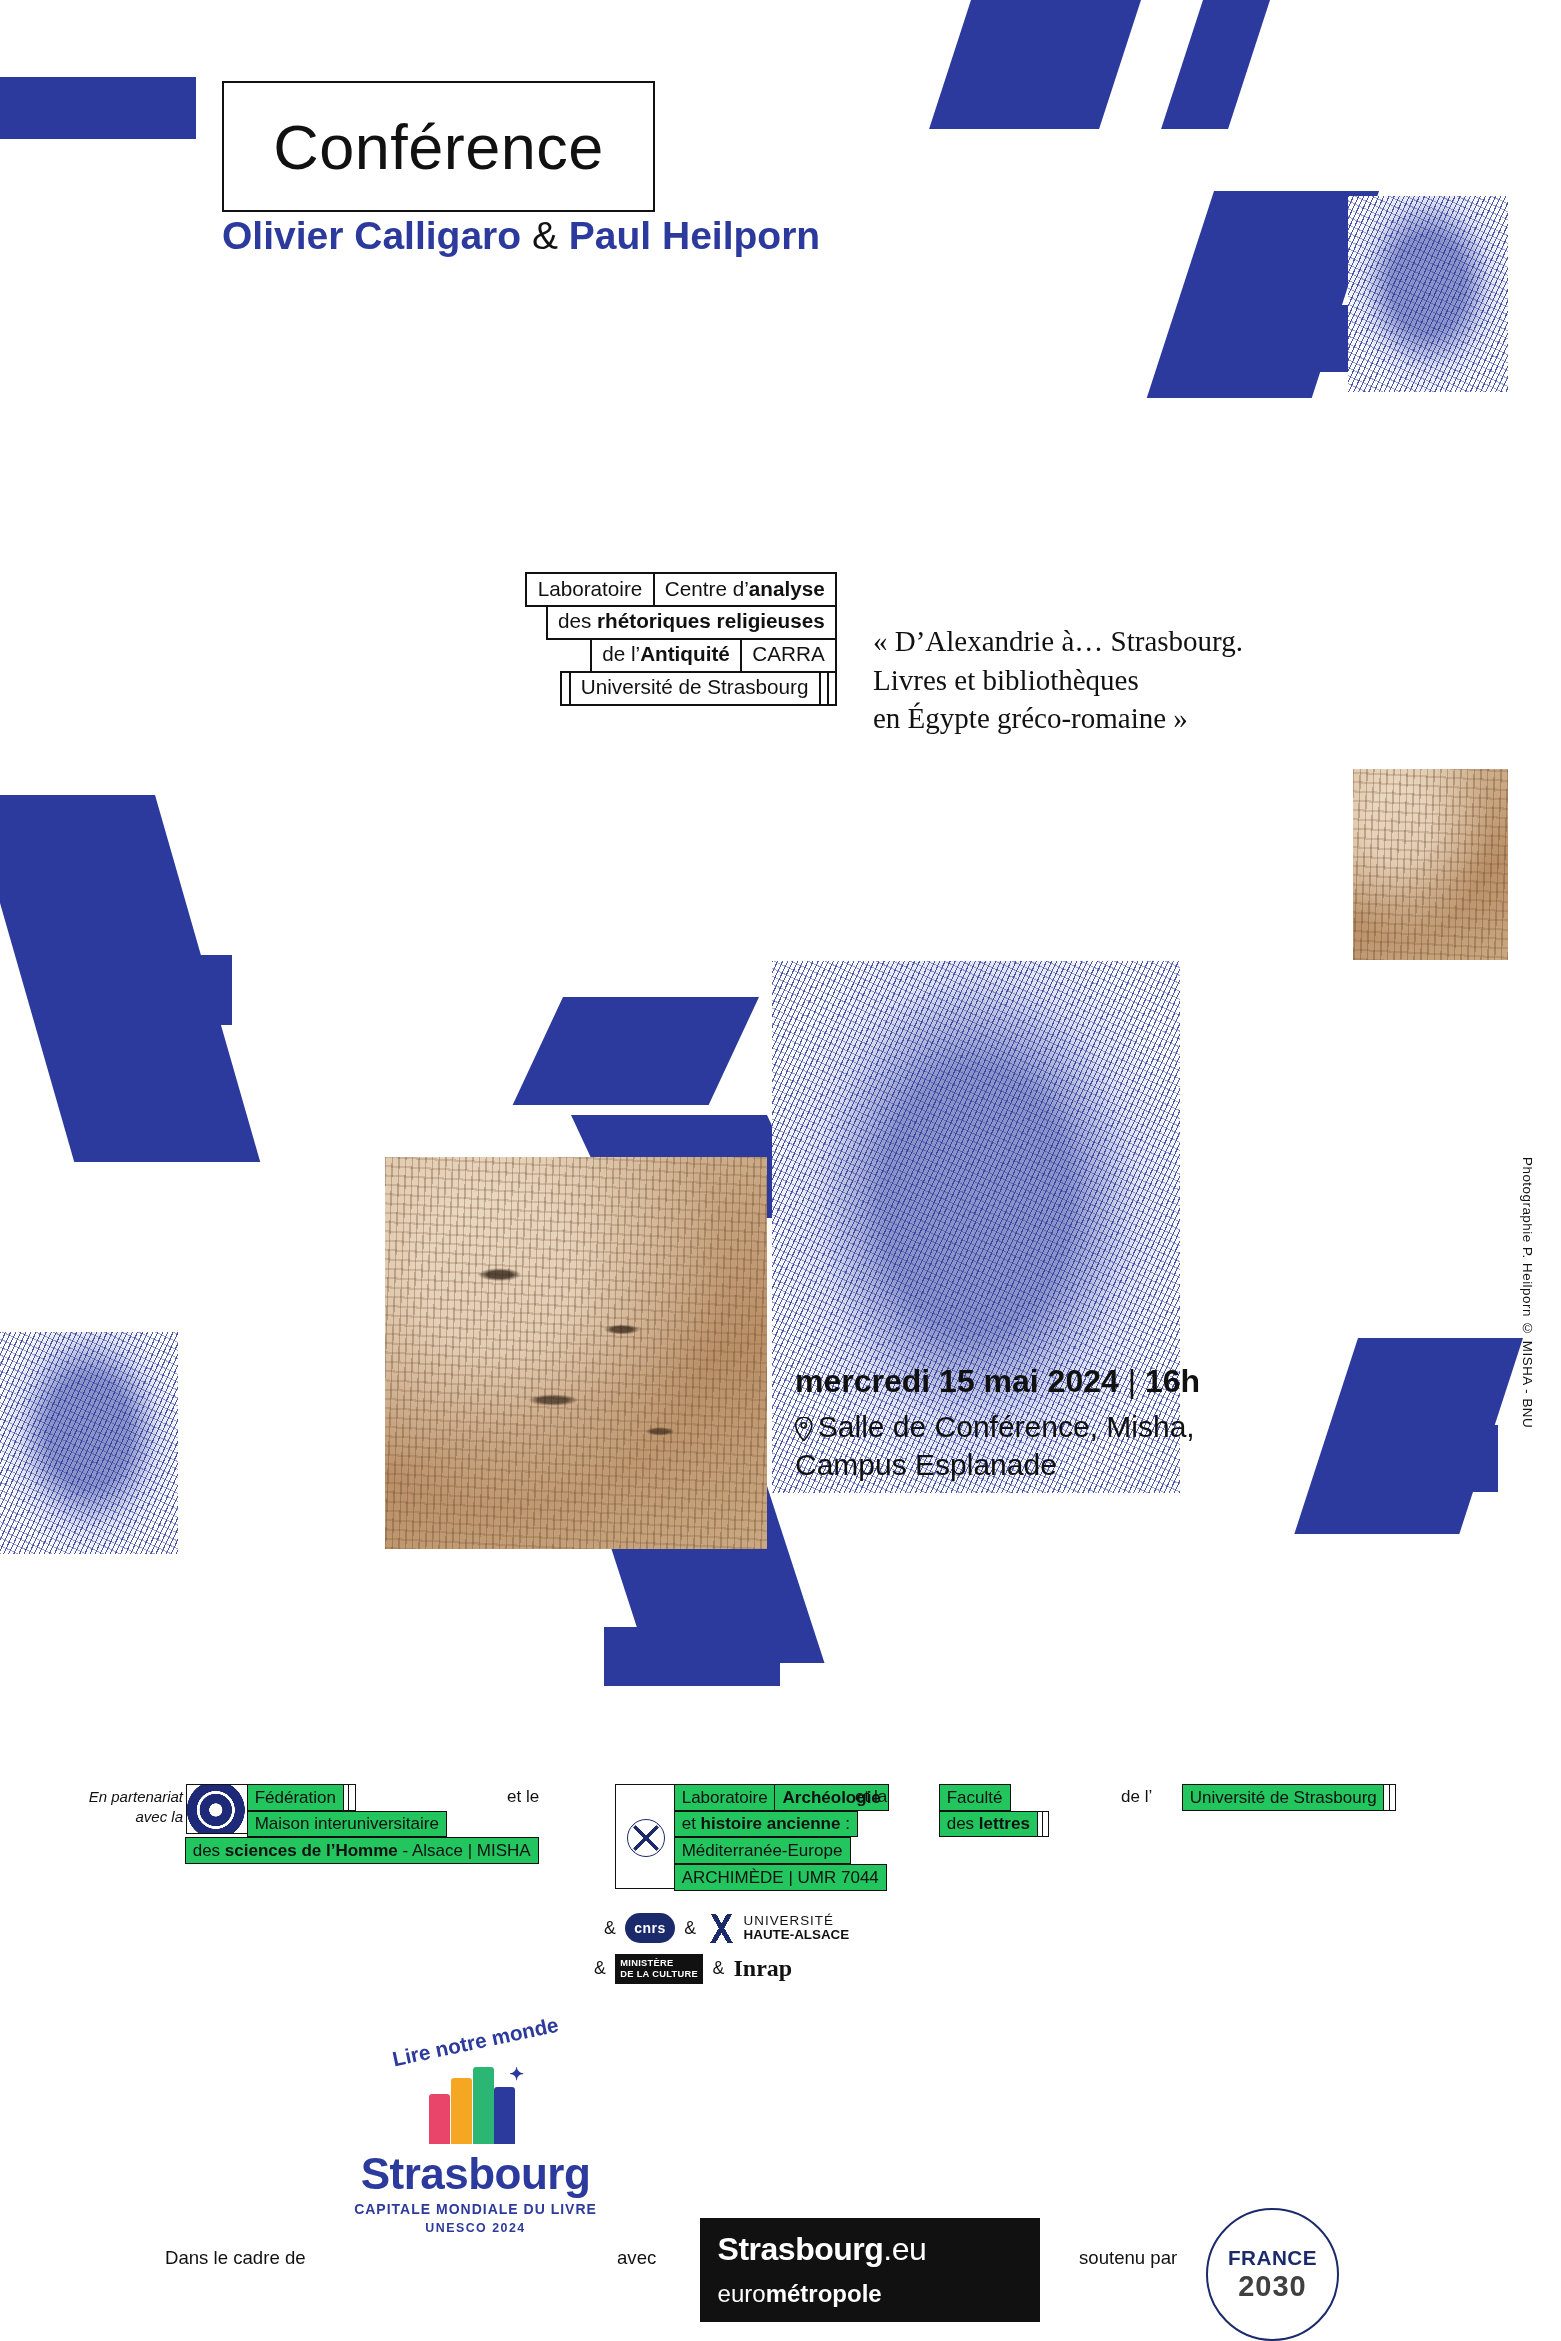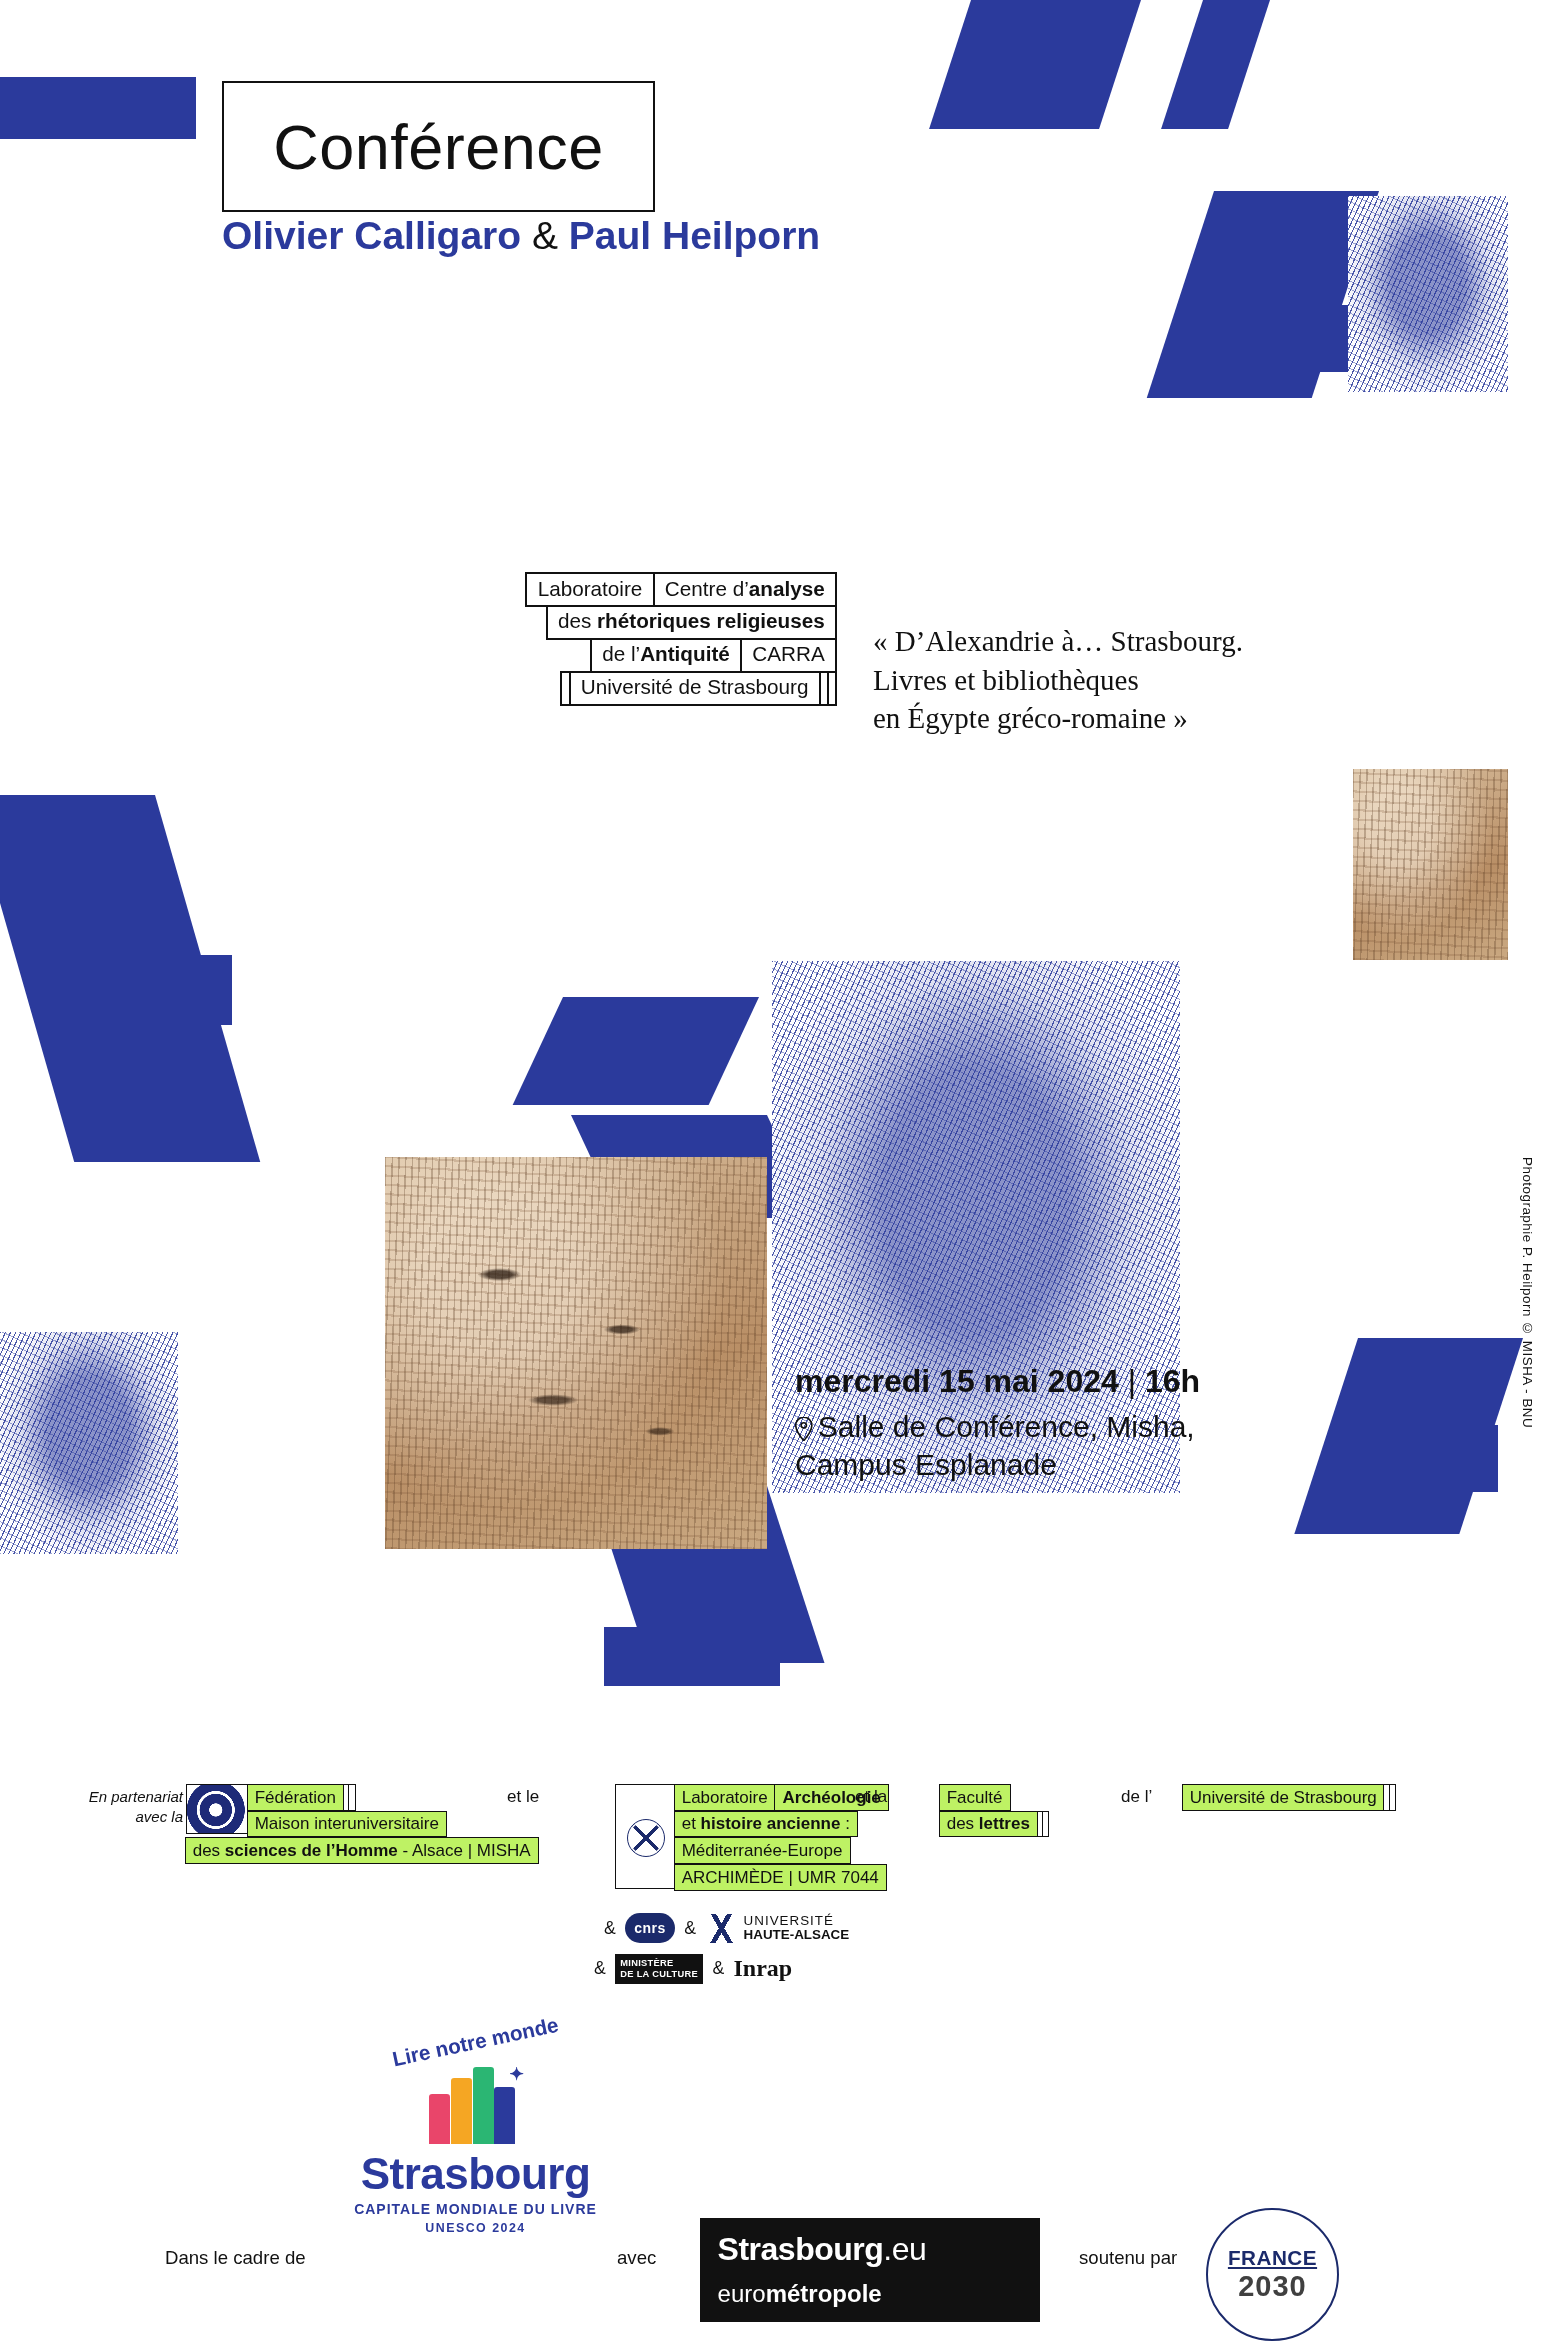--- a/index.html
+++ b/index.html
@@ -259,21 +259,21 @@
     font-size: 17px;
     color: #111;
   }
   .p-label {
     font-size: 15px;
     line-height: 1.35;
     font-style: italic;
   }
   .pbox {
     border: 1.5px solid #111;
-    background: #bef264;
+    background: #22c55e;
     padding: 3.6px 7.2px 4.1px 7.2px;
     font-size: 17px;
     line-height: 1;
     white-space: nowrap;
     margin-left: -1.5px;
   }
   .pbox b { font-weight: bold; }
   .ptick {
     border: 1.5px solid #111;
     background: #fff;
@@ -440,21 +440,21 @@
   
   #france2030 {
     position: absolute; left: 1206px; top: 178px;
     width: 129px; height: 129px;
     border-radius: 50%;
     border: 2.6px solid #1b2a6b;
     display: flex; flex-direction: column;
     align-items: center; justify-content: center;
     color: #1b2a6b;
   }
-  #france2030 .f1 { font-size: 20.7px; font-weight: bold; letter-spacing: 0.5px; text-decoration: underline; }
+  #france2030 .f1 { font-size: 20.7px; font-weight: bold; letter-spacing: 0.5px; }
   #france2030 .f2 { font-size: 29px; font-weight: bold; color: #404040; letter-spacing: 1px; }
 </style>
 </head>
 <body>
 
 <div id="poster">
 
   <div class="deco" id="bar-topleft"></div>
   <div class="deco" id="a-topright-1"></div>
   <div class="deco" id="a-topright-2"></div>

